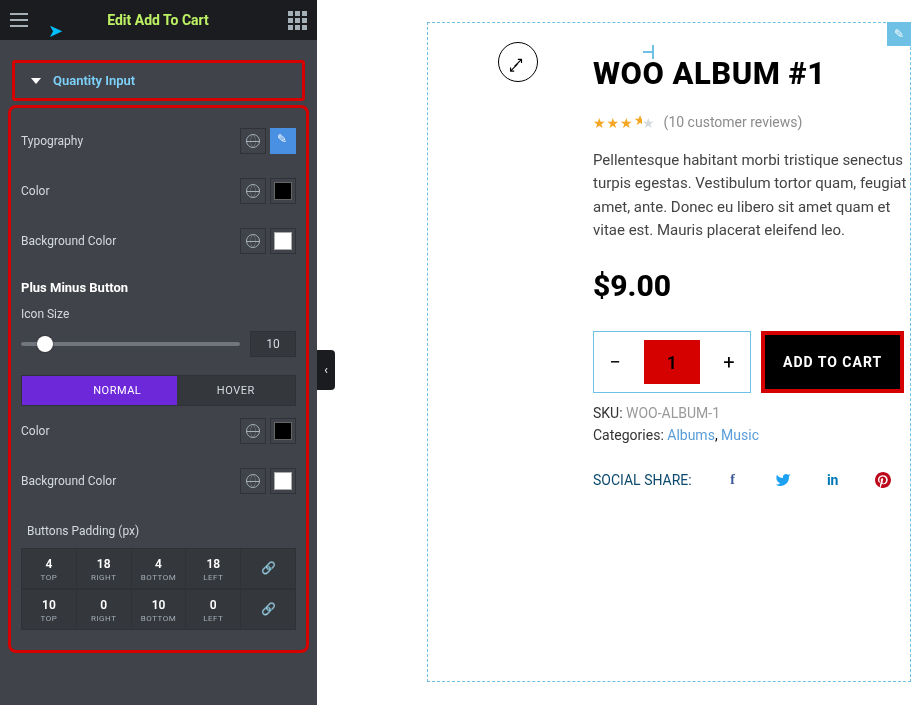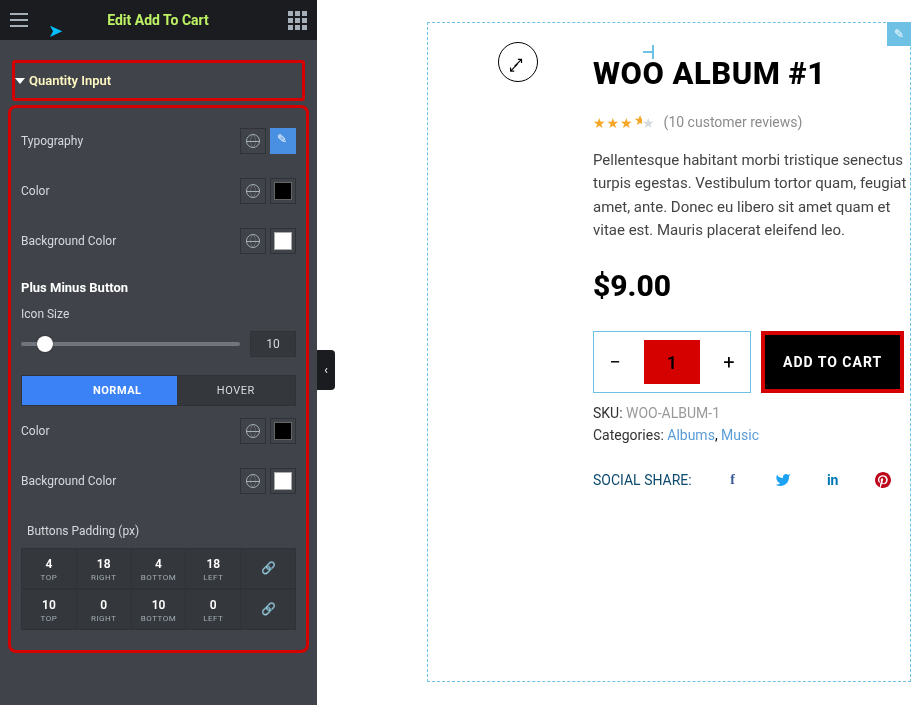--- a/index.html
+++ b/index.html
@@ -11,21 +11,21 @@
     .panel-header { height: 40px; background: #1a1c20; display: flex; align-items: center; justify-content: space-between; padding: 0 10px; }
     .hamburger { display: flex; flex-direction: column; gap: 4px; cursor: pointer; }
     .hamburger span { width: 18px; height: 2px; background: #a4afb7; }
     .panel-title { color: #bef264; font-size: 14px; font-weight: 700; }
     .grid-icon { display: grid; grid-template-columns: repeat(3,5px); grid-template-rows: repeat(3,5px); gap: 2px; }
     .grid-icon span { background: #a4afb7; }
 
     .cursor { position: absolute; left: 48px; top: 20px; z-index: 100; color: #00bfff; font-size: 18px; pointer-events: none; }
 
     .accordion { margin: 20px 12px 0 12px; }
-    .accordion-header { display: flex; align-items: center; gap: 4px; padding: 10px 0; color: #fef9c3; font-size: 13px; font-weight: 600; border: 3px solid #d50000; border-radius: 3px; }
+    .accordion-header { display: flex; align-items: center; gap: 12px; padding: 10px 16px; color: #7dd3fc; font-size: 13px; font-weight: 600; border: 3px solid #d50000; border-radius: 3px; }
     .accordion-caret { width: 0; height: 0; border-left: 5px solid transparent; border-right: 5px solid transparent; border-top: 6px solid #fff; }
 
     .controls-wrap { border: 3px solid #d50000; border-radius: 8px; margin: 4px 8px 6px; padding: 8px 10px 20px; }
 
     .row { display: flex; align-items: center; justify-content: space-between; padding: 12px 0; font-size: 12px; color: #d5dadf; }
     .row-label { }
     .row-controls { display: flex; gap: 4px; }
     .sq { width: 26px; height: 26px; border: 1px solid #2f3237; background: #404349; display: flex; align-items: center; justify-content: center; }
     .sq.edit { background: #4a90e2; border-color: #4a90e2; }
     .sq.black-swatch::after { content: ""; width: 16px; height: 16px; background: #000; border: 1px solid #666; }
@@ -39,21 +39,21 @@
     .section-sub { font-size: 13px; font-weight: 700; color: #fff; padding: 14px 0 6px; }
     .sub-label { font-size: 12px; color: #d5dadf; padding: 6px 0 10px; }
 
     .slider-row { display: flex; align-items: center; gap: 10px; }
     .slider-track { flex: 1; height: 4px; background: #71757d; border-radius: 2px; position: relative; }
     .slider-thumb { position: absolute; left: 16px; top: -6px; width: 16px; height: 16px; border-radius: 50%; background: #fff; box-shadow: 0 0 2px rgba(0,0,0,.5); }
     .slider-val { width: 46px; height: 26px; border: 1px solid #2f3237; background: #34373c; color: #d5dadf; font-size: 12px; text-align: center; display: flex; align-items: center; justify-content: center; }
 
     .tabs { display: flex; margin-top: 18px; border: 1px solid #2f3237; }
     .tab { flex: 1; padding: 8px 0; text-align: center; font-size: 11px; letter-spacing: .5px; background: #34373c; color: #d5dadf; }
-    .tab.active { background: #3b82f6; color: #fff; font-weight: 700; padding-left: 36px; }
+    .tab.active { background: #6d28d9; color: #fff; font-weight: 400; padding-left: 36px; }
 
     .padding-label { font-size: 12px; color: #d5dadf; padding: 18px 0 10px; margin-left: 6px; }
     .padding-grid { display: flex; border: 1px solid #2f3237; }
     .pcell { flex: 1; display: flex; flex-direction: column; align-items: center; border-right: 1px solid #2f3237; background: #34373c; padding: 4px 0 6px; }
     .pcell:last-child { border-right: none; }
     .pval { color: #fff; font-size: 12px; padding: 4px 0 2px; font-weight: 600; }
     .pkey { color: #a4afb7; font-size: 8px; letter-spacing: .5px; }
     .link-cell { display: flex; align-items: center; justify-content: center; }
     .link-ic { width: 14px; height: 14px; color: #a4afb7; font-size: 12px; }
 

